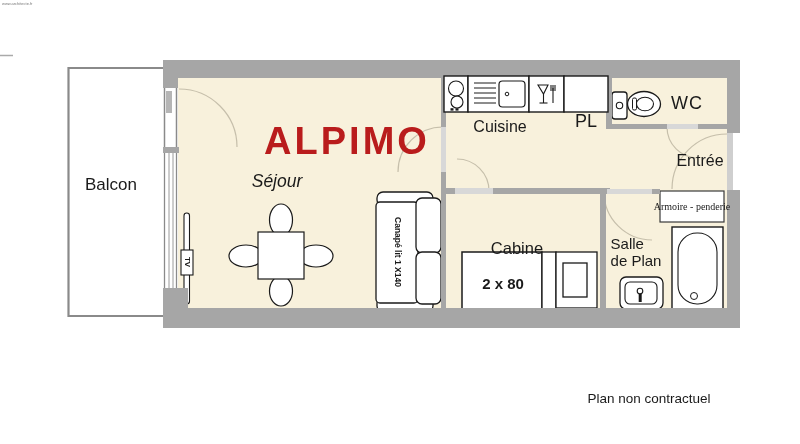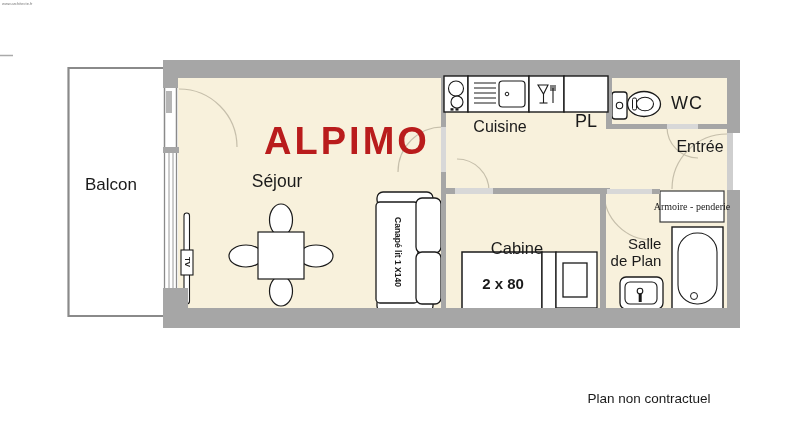--- a/index.html
+++ b/index.html
@@ -3,27 +3,27 @@
 <meta charset="utf-8">
 <style>
   html,body{margin:0;padding:0;background:#fff;}
   #plan{position:relative;width:800px;height:444px;background:#fff;overflow:hidden;
         font-family:"Liberation Sans",sans-serif;color:#1a1a1a;}
   #plan svg{position:absolute;left:0;top:0;}
   .lbl{position:absolute;transform:translate(-50%,-50%);white-space:nowrap;line-height:1.1;}
   .lbl.rot{transform:translate(-50%,-50%) rotate(90deg);}
   .balcon{left:111px;top:185px;font-size:17px;}
   .alpimo{left:308px;top:142px;font-size:38px;letter-spacing:3px;font-weight:600;color:#b91c1c;margin-left:39px;}
-  .sejour{left:277px;top:182px;font-size:17.5px;}
+  .sejour{left:277px;top:182px;font-size:17.5px;font-style:italic;}
   .cuisine{left:500px;top:127px;font-size:16px;}
   .pl{left:586px;top:94px;font-size:18px;margin-top:28px;}
   .wc{left:687px;top:104px;font-size:18px;letter-spacing:1px;}
-  .entree{left:700px;top:147px;font-size:16px;}
+  .entree{left:700px;top:161px;font-size:16px;}
   .cabine{left:517px;top:230px;font-size:16.5px;margin-top:18px;}
-  .sdb{left:636px;top:252px;font-size:15px;text-align:right;line-height:17px;}
+  .sdb{left:636px;top:252px;font-size:15px;text-align:left;line-height:17px;}
   .bed{left:503px;top:284px;font-size:15px;font-weight:bold;}
   .armoire{left:692px;top:206px;font-size:10px;font-family:"Liberation Serif",serif;}
   .plannc{left:649px;top:369px;font-size:13.5px;margin-top:30px;}
   .canape{left:397px;top:252px;font-size:8.5px;font-weight:bold;}
   .tvl{left:187px;top:262px;font-size:8px;font-weight:bold;}
   .watermark{position:absolute;left:2px;top:1px;font-size:4px;color:#777;}
 </style>
 </head>
 <body>
 

